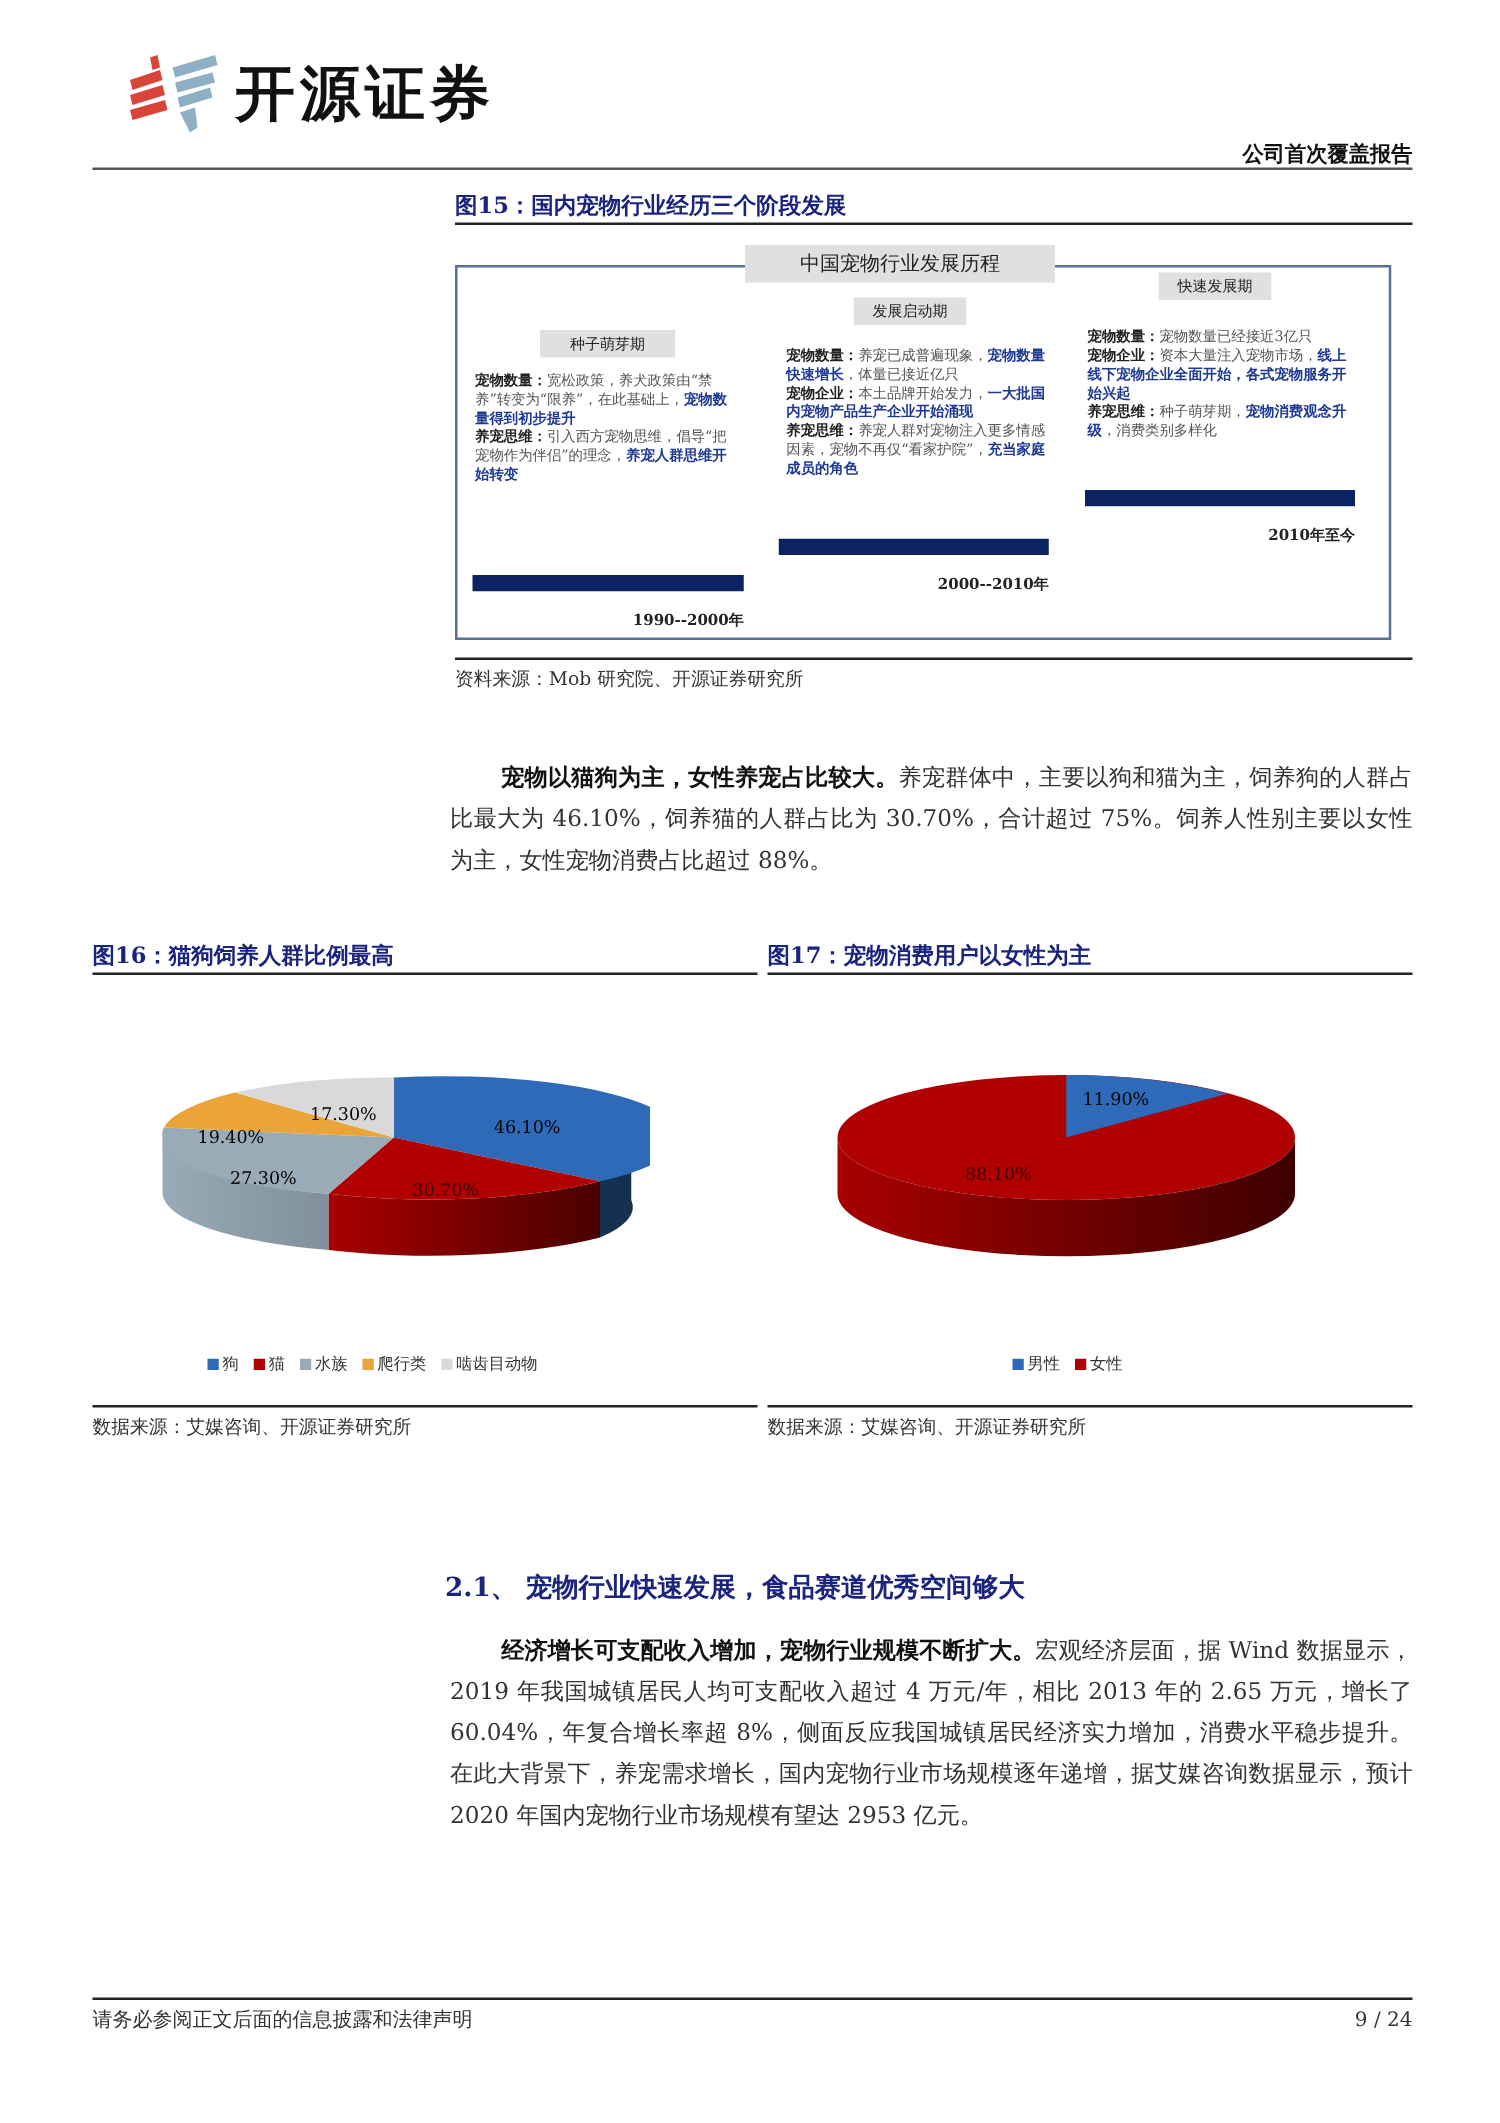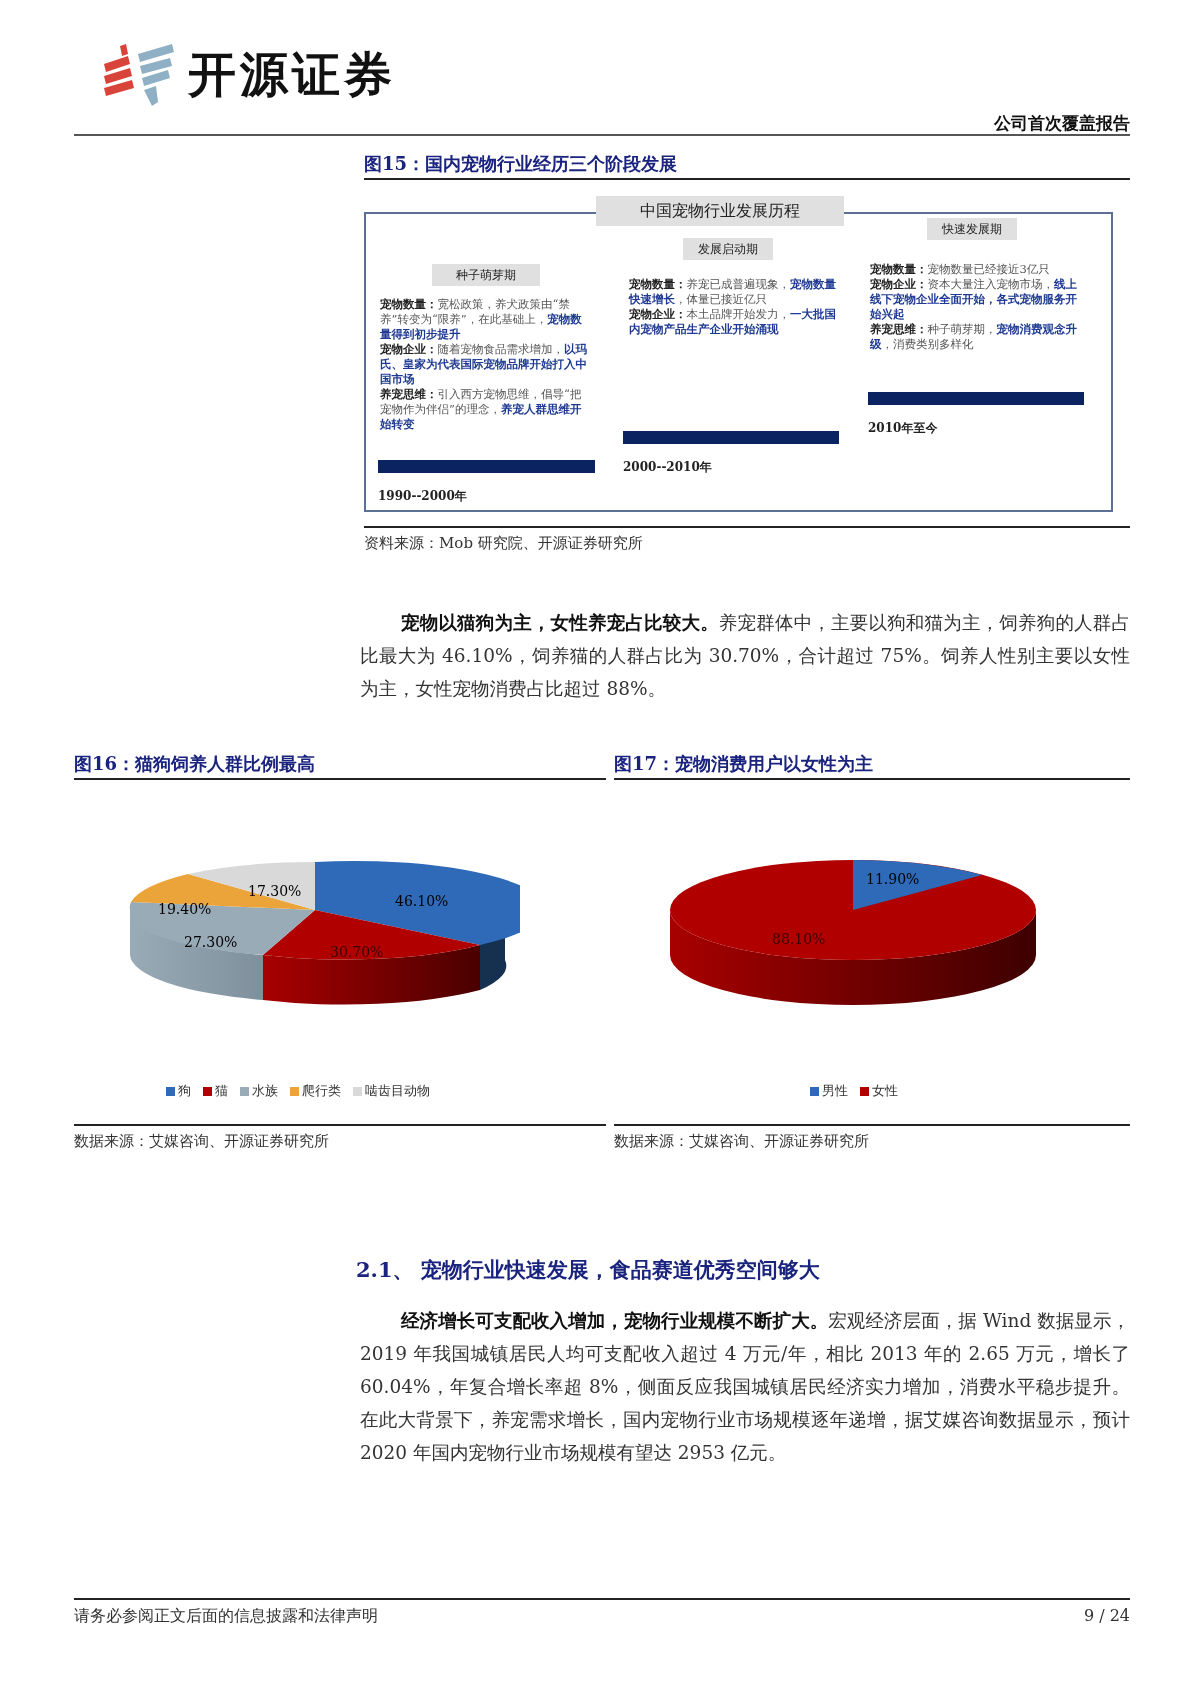--- a/index.html
+++ b/index.html
@@ -24,21 +24,21 @@
   .diagram { left: 364px; top: 212px; width: 749px; height: 300px;
              border: 2px solid #5c6f94; box-sizing: border-box; background: #fff; }
   .diagram-title { left: 596px; top: 196px; width: 248px; height: 30px; background: #e0e0e0;
                    font-size: 16px; text-align: center; line-height: 30px; color: #222; }
   .stage-label { background: #e0e0e0; font-size: 12px; text-align: center; height: 22px;
                  line-height: 22px; color: #222; }
   .stage-text { font-size: 11.5px; line-height: 15px; color: #555; }
   .stage-text b { color: #222; }
   .stage-text .hl { color: #1f3a93; font-weight: bold; }
   .bar { background: #0b2461; height: 13px; }
-  .period { font-size: 12px; font-weight: bold; text-align: left; color: #222; }
+  .period { font-size: 12px; font-weight: bold; text-align: right; color: #222; }
 
   
   .para { font-size: 18.5px; line-height: 33px; color: #333; text-align: justify; }
   .para b { color: #111; }
 
   
   .legend { font-size: 13px; color: #333; display: flex; gap: 12px; align-items: center; }
   .legend .sw { display: inline-block; width: 9px; height: 9px; margin-right: 3px; vertical-align: middle; }
   .pie-lbl { font-size: 14px; color: #222; }
 
@@ -73,30 +73,30 @@
 
 <div class="abs fig-title" style="left:364px; top:152px;">图15：国内宠物行业经历三个阶段发展</div>
 <div class="abs fig-rule" style="left:364px; top:178px; width:766px;"></div>
 
 <div class="abs diagram"></div>
 <div class="abs diagram-title">中国宠物行业发展历程</div>
 
 <div class="abs stage-label" style="left:432px; top:264px; width:108px;">种子萌芽期</div>
 <div class="abs stage-text" style="left:380px; top:297px; width:208px;">
   <div><b>宠物数量：</b><span>宽松政策，养犬政策由“禁养”转变为“限养”，在此基础上，</span><span class="hl">宠物数量得到初步提升</span></div>
-  <div><b>宠物企业：</b><span>随着宠物食品需求增加，</span><span class="hl">以玛氏、皇家为代表国际宠物品牌开始打入中国市场</span></div>
   <div><b>养宠思维：</b><span>引入西方宠物思维，倡导“把宠物作为伴侣”的理念，</span><span class="hl">养宠人群思维开始转变</span></div>
 </div>
 <div class="abs bar" style="left:378px; top:460px; width:217px;"></div>
 <div class="abs period" style="left:378px; top:488px; width:217px;">1990--2000年</div>
 
 <div class="abs stage-label" style="left:683px; top:238px; width:90px;">发展启动期</div>
 <div class="abs stage-text" style="left:629px; top:277px; width:208px;">
   <div><b>宠物数量：</b><span>养宠已成普遍现象，</span><span class="hl">宠物数量快速增长</span><span>，体量已接近亿只</span></div>
   <div><b>宠物企业：</b><span>本土品牌开始发力，</span><span class="hl">一大批国内宠物产品生产企业开始涌现</span></div>
+  <div><b>养宠思维：</b><span>养宠人群对宠物注入更多情感因素，宠物不再仅“看家护院”，</span><span class="hl">充当家庭成员的角色</span></div>
 </div>
 <div class="abs bar" style="left:623px; top:431px; width:216px;"></div>
 <div class="abs period" style="left:623px; top:459px; width:216px;">2000--2010年</div>
 
 <div class="abs stage-label" style="left:927px; top:218px; width:90px;">快速发展期</div>
 <div class="abs stage-text" style="left:870px; top:262px; width:216px;">
   <div><b>宠物数量：</b><span>宠物数量已经接近3亿只</span></div>
   <div><b>宠物企业：</b><span>资本大量注入宠物市场，</span><span class="hl">线上线下宠物企业全面开始，各式宠物服务开始兴起</span></div>
   <div><b>养宠思维：</b><span>种子萌芽期，</span><span class="hl">宠物消费观念升级</span><span>，消费类别多样化</span></div>
 </div>

